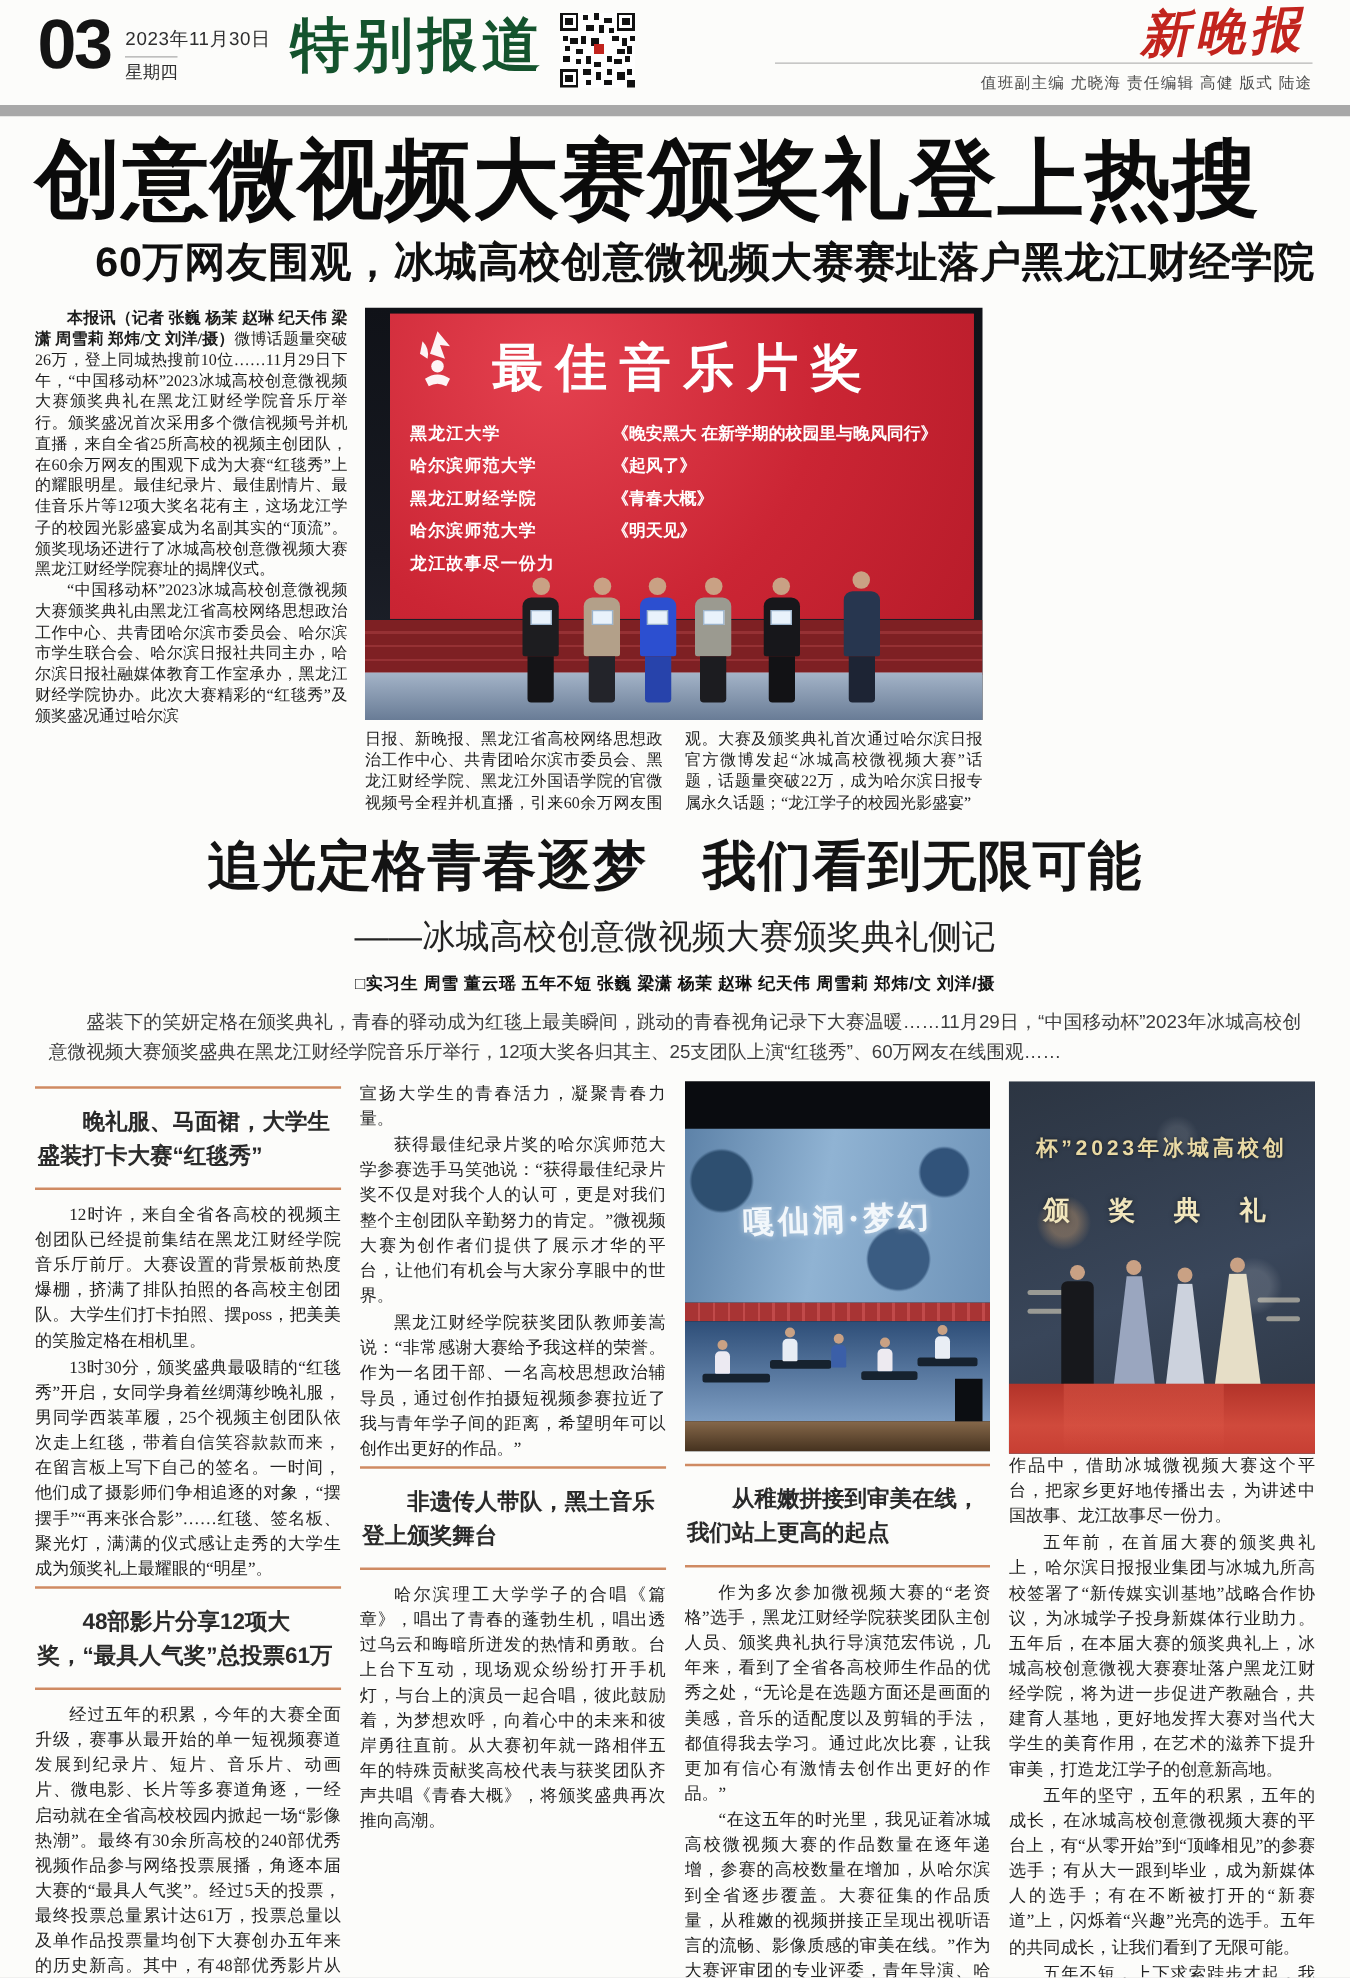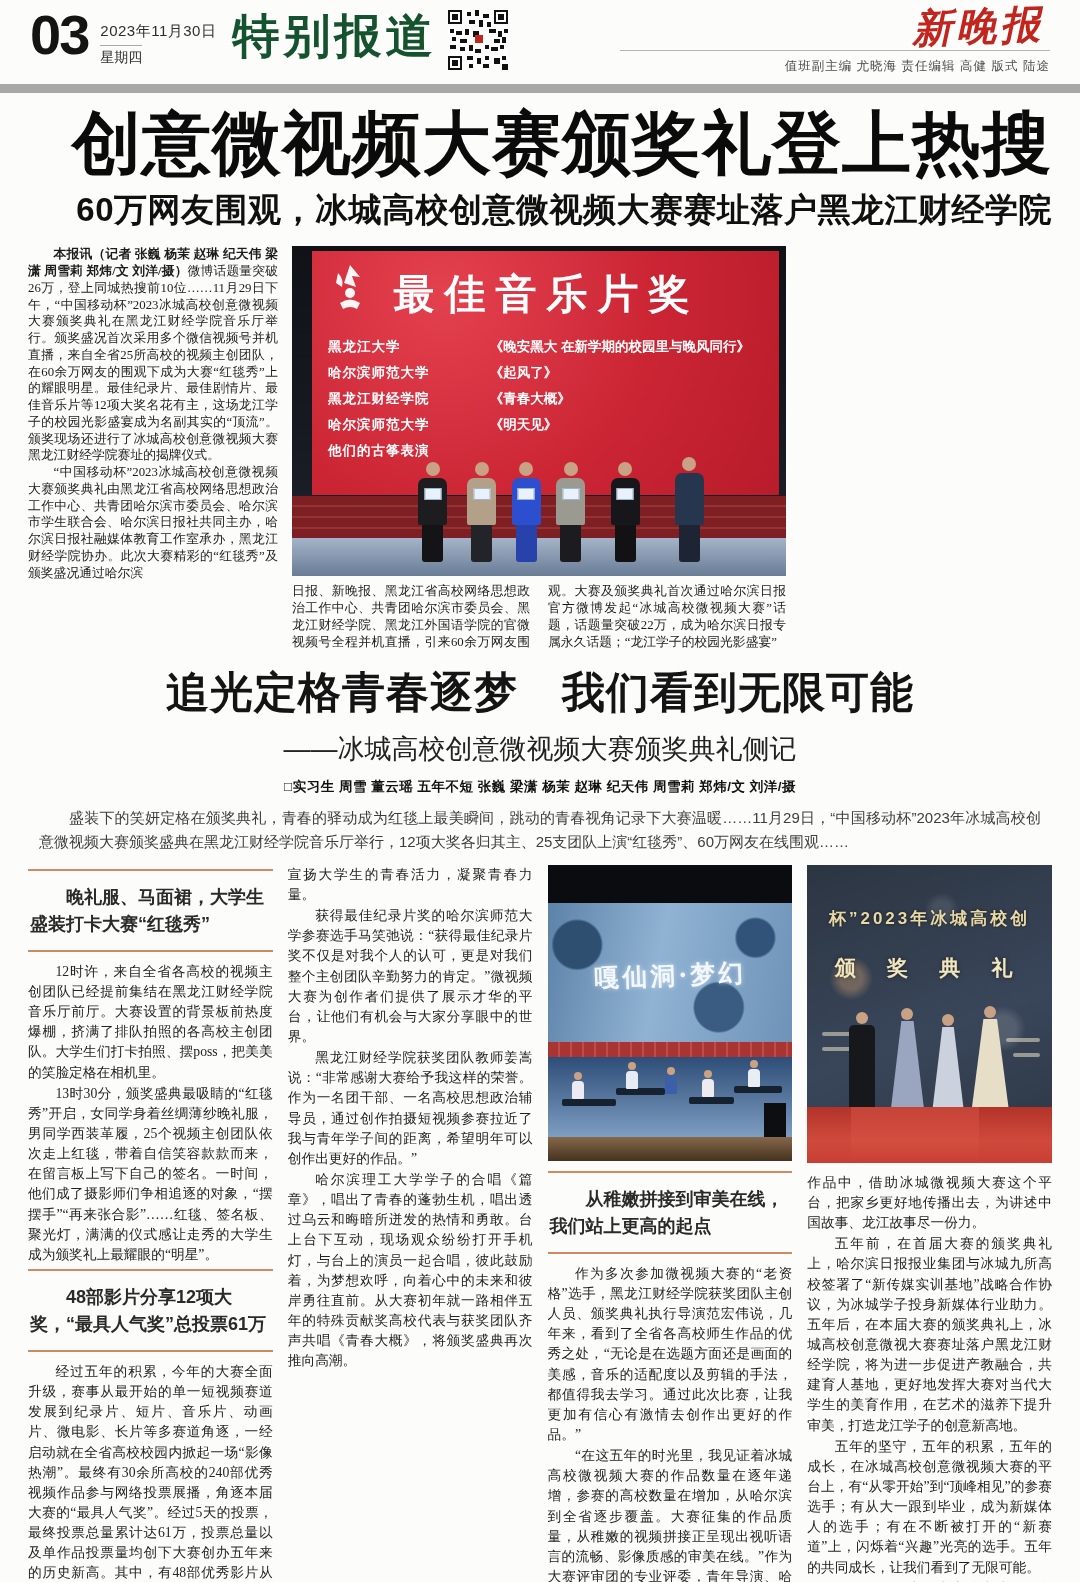--- a/index.html
+++ b/index.html
@@ -18,21 +18,21 @@
   .date-line2 { font-size:14px; margin-top:4px; padding-top:3px; border-top:1px solid #aaa; display:inline-block; }
   .section-title { margin-left:16px; margin-top:2px; font-family:"Liberation Sans",sans-serif; font-size:47px; font-weight:900; color:#14532d; letter-spacing:4px; line-height:1.1; }
   .qr { margin-left:12px; margin-top:2px; width:60px; height:60px; }
   .mh-right { position:absolute; right:30px; top:4px; width:430px; text-align:right; }
   .logo { font-family:"DejaVu Serif", serif; font-style:italic; font-weight:bold; font-size:40px; color:#c2241e; letter-spacing:4px; line-height:1.1; transform:rotate(-2deg); display:inline-block; padding-right:6px; }
   .mh-rightline { border-bottom:1px solid #b5b5b5; margin-top:2px; }
   .staff { font-family:"Liberation Sans",sans-serif; font-size:12.5px; color:#4d4d4d; margin-top:7px; letter-spacing:1px; }
   .thick-bar { height:9px; background:#a8a8a8; margin:2px 0 0; }
   
   .a1 { padding:16px 28px 0; }
-  .a1-head { font-family:"Liberation Sans",sans-serif; font-size:69px; font-weight:900; text-align:right; color:#0b0b0b; letter-spacing:1px; line-height:1.02; }
+  .a1-head { font-family:"Liberation Sans",sans-serif; font-size:69px; font-weight:900; text-align:left; color:#0b0b0b; letter-spacing:1px; line-height:1.02; }
   .a1-sub { font-family:"Liberation Sans",sans-serif; font-size:33px; font-weight:700; text-align:right; color:#101010; margin-top:9px; letter-spacing:0.5px; }
   .a1-cols { display:flex; gap:14px; margin-top:13px; height:408px; overflow:hidden; }
   .a1-left { width:250px; overflow:hidden; }
   .a1-mid { flex:1; display:flex; flex-direction:column; }
   .a1-right { width:252px; overflow:hidden; }
   .a1 p { font-size:12.8px; line-height:1.31; text-align:justify; text-indent:2em; color:#1c1c1c; }
   .a1 p.cont { text-indent:0; }
   .a1 .lead-b { font-weight:bold; }
   .a1-under { margin-top:7px; column-count:2; column-gap:18px; flex:1; overflow:hidden; }
   
@@ -77,21 +77,21 @@
   .p2-mural-text { position:absolute; left:0; right:0; top:40%; text-align:center; font-family:"DejaVu Serif",serif; font-size:25px; font-weight:bold; color:#f2f7fb; letter-spacing:3px; transform:rotate(-2deg); text-shadow:0 0 5px rgba(255,255,255,.55); }
   .p2-red { height:5%; background:repeating-linear-gradient(90deg,#a83434 0 10px,#c14a4a 10px 12px); }
   .p2-floor { height:27%; position:relative; background:linear-gradient(180deg,#2e4e78,#7d9dc2); }
   .p2-table { position:absolute; height:7px; background:#16222f; border-radius:2px; }
   .p2-fig { position:absolute; width:12px; }
   .p2-fig .h { width:8px; height:8px; border-radius:50%; background:#c9a184; margin:0 auto; }
   .p2-fig .b { width:12px; height:18px; border-radius:4px 4px 1px 1px; margin-top:1px; }
   .p2-front { height:8%; position:relative; background:linear-gradient(180deg,#86684a,#45321f); }
   .p2-speaker { position:absolute; right:6px; bottom:8%; width:22px; height:34px; background:#0c0e12; }
   
-  .photo3 { position:relative; height:298px; margin-bottom:10px; overflow:hidden;
+  .photo3 { position:relative; height:298px; overflow:hidden;
     background:
       radial-gradient(circle at 18% 38%, rgba(255,190,120,.30) 0 4%, transparent 8%),
       radial-gradient(circle at 80% 55%, rgba(255,255,255,.14) 0 5%, transparent 9%),
       radial-gradient(circle at 55% 15%, rgba(255,255,255,.10) 0 3%, transparent 6%),
       linear-gradient(160deg,#2c3542,#39465a 55%,#2c3542);
   }
   .p3-line1 { position:absolute; top:14%; left:0; right:0; text-align:center; font-family:"Liberation Sans",sans-serif; font-size:17px; font-weight:bold; color:#e9d9a4; letter-spacing:3px; text-shadow:0 0 3px rgba(0,0,0,.6); }
   .p3-line2 { position:absolute; top:30%; left:0; right:0; text-align:center; font-family:"DejaVu Serif",serif; font-size:21px; font-weight:bold; color:#f1e6bd; letter-spacing:12px; text-shadow:0 0 4px rgba(0,0,0,.5); }
   .p3-smalltext { position:absolute; height:4px; background:rgba(235,225,200,.55); border-radius:2px; }
   .p3-fig { position:absolute; bottom:50px; }
@@ -207,21 +207,21 @@
                 </div>
               <div class="p1-row">
                   <span class="p1-school">黑龙江财经学院</span>
                   <span class="p1-film">《青春大概》</span>
                 </div>
               <div class="p1-row">
                   <span class="p1-school">哈尔滨师范大学</span>
                   <span class="p1-film">《明天见》</span>
                 </div>
               <div class="p1-row">
-                  <span class="p1-school">他们的古筝表演</span>
+                  <span class="p1-school">龙江故事尽一份力</span>
                   <span class="p1-film"></span>
                 </div>
             </div>
           </div>
           <div class="p1-band"></div>
           <div class="p1-floor"></div>
           <div class="person" style="left:25%">
               <div class="head"></div>
               <div class="torso" style="background:#1d1d20"></div>
               <div class="legs" style="background:#141417"></div>
@@ -278,20 +278,21 @@
         <p>12时许，来自全省各高校的视频主创团队已经提前集结在黑龙江财经学院音乐厅前厅。大赛设置的背景板前热度爆棚，挤满了排队拍照的各高校主创团队。大学生们打卡拍照、摆poss，把美美的笑脸定格在相机里。</p>
         <p>13时30分，颁奖盛典最吸睛的“红毯秀”开启，女同学身着丝绸薄纱晚礼服，男同学西装革履，25个视频主创团队依次走上红毯，带着自信笑容款款而来，在留言板上写下自己的签名。一时间，他们成了摄影师们争相追逐的对象，“摆摆手”“再来张合影”……红毯、签名板、聚光灯，满满的仪式感让走秀的大学生成为颁奖礼上最耀眼的“明星”。</p>
         <div class="subhead">48部影片分享12项大奖，“最具人气奖”总投票61万</div>
         <p>经过五年的积累，今年的大赛全面升级，赛事从最开始的单一短视频赛道发展到纪录片、短片、音乐片、动画片、微电影、长片等多赛道角逐，一经启动就在全省高校校园内掀起一场“影像热潮”。最终有30余所高校的240部优秀视频作品参与网络投票展播，角逐本届大赛的“最具人气奖”。经过5天的投票，最终投票总量累计达61万，投票总量以及单作品投票量均创下大赛创办五年来的历史新高。其中，有48部优秀影片从300余部投稿作品中脱颖而出，分享最佳纪录片、最佳剧情片、最佳导演、最佳摄影、最佳剪辑、最具潜力等12项重磅奖项。大赛通过征集、评审、投票等环节，通过光影引导各高校学生在拍摄、欣赏、品鉴、遴选优秀视频作品的实践中，</p>
       </div>
 
       <div class="a2-col">
         <p class="cont">宣扬大学生的青春活力，凝聚青春力量。</p>
         <p>获得最佳纪录片奖的哈尔滨师范大学参赛选手马笑弛说：“获得最佳纪录片奖不仅是对我个人的认可，更是对我们整个主创团队辛勤努力的肯定。”微视频大赛为创作者们提供了展示才华的平台，让他们有机会与大家分享眼中的世界。</p>
         <p>黑龙江财经学院获奖团队教师姜嵩说：“非常感谢大赛给予我这样的荣誉。作为一名团干部、一名高校思想政治辅导员，通过创作拍摄短视频参赛拉近了我与青年学子间的距离，希望明年可以创作出更好的作品。”</p>
+        <div class="subhead">非遗传人带队，黑土音乐登上颁奖舞台</div>
         <p>哈尔滨理工大学学子的合唱《篇章》，唱出了青春的蓬勃生机，唱出透过乌云和晦暗所迸发的热情和勇敢。台上台下互动，现场观众纷纷打开手机灯，与台上的演员一起合唱，彼此鼓励着，为梦想欢呼，向着心中的未来和彼岸勇往直前。从大赛初年就一路相伴五年的特殊贡献奖高校代表与获奖团队齐声共唱《青春大概》，将颁奖盛典再次推向高潮。</p>
       </div>
 
       <div class="a2-col">
 
         <div class="photo2">
           <div class="p2-top"></div>
           <div class="p2-mural">
             <div class="p2-mural-text">嘎仙洞·梦幻</div>
           </div>

